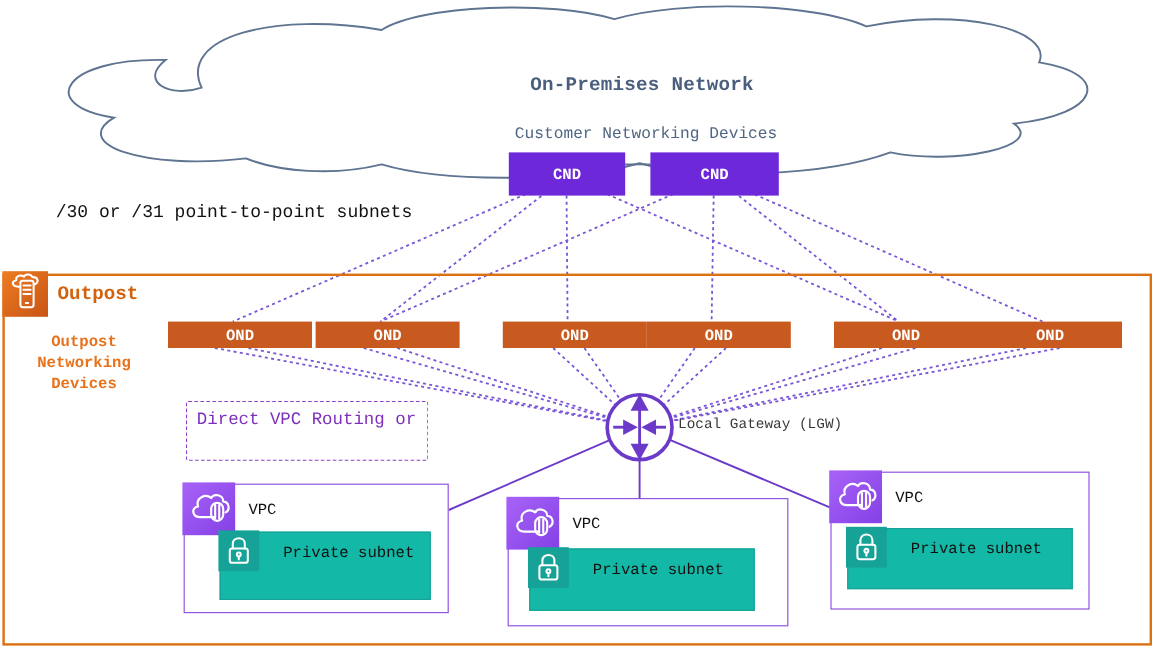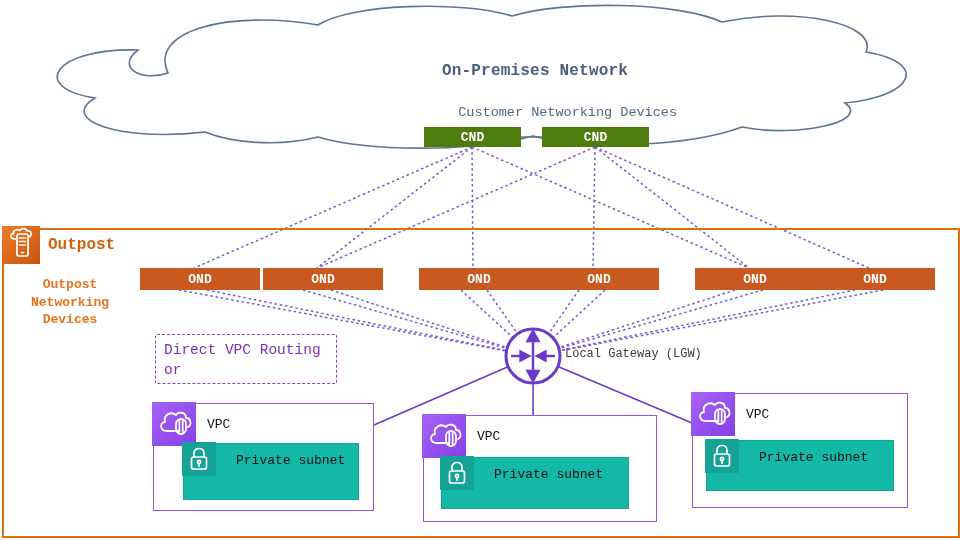--- a/index.html
+++ b/index.html
@@ -4,23 +4,23 @@
 <style>
   html,body{margin:0;padding:0;background:#fff;}
   .stage{position:relative;width:960px;height:540px;background:#fff;
          font-family:Liberation Mono, monospace;overflow:hidden;}
   .abs{position:absolute;}
   svg{display:block;}
   .layer{position:absolute;left:0;top:0;width:960px;height:540px;}
 
   .onprem-title{left:380px;top:62px;width:310px;text-align:center;
     font-size:16px;font-weight:bold;color:#4A5E7E;letter-spacing:.2px;}
-  .cnd-caption{left:412px;top:105px;width:265px;text-align:right;
+  .cnd-caption{left:429px;top:105px;width:265px;text-align:left;
     font-size:13.5px;color:#4F6583;}
-  .cnd-box{top:127px;height:20px;background:#4d7c0f;color:#fff;
+  .cnd-box{top:127px;height:36px;background:#6d28d9;color:#fff;
     font-size:13px;font-weight:bold;display:flex;align-items:center;justify-content:center;}
   .cnd1{left:424px;width:97px;} .cnd2{left:542px;width:107px;}
 
   .peer-title{left:60px;top:148px;width:270px;text-align:center;
     font-size:15px;font-weight:bold;color:#5A2CC4;}
   .peer-sub{left:45px;top:168px;width:300px;text-align:center;
     font-size:15px;color:#111;line-height:1.38;}
 
   .outpost-frame{left:2px;top:228px;width:954px;height:306px;
     border:2px solid #DC7112;background:transparent;}
@@ -30,21 +30,21 @@
   .ond-caption{left:20px;top:276px;width:100px;text-align:center;
     font-size:13px;font-weight:bold;color:#E8721B;line-height:1.35;}
 
   .ond-box{top:268px;height:22px;width:120px;background:#C85A1F;color:#fff;
     font-size:13px;font-weight:bold;display:flex;align-items:center;justify-content:center;}
   .ond1{left:140px;}.ond2{left:263px;}.ond3{left:419px;}
   .ond4{left:539px;}.ond5{left:695px;}.ond6{left:815px;}
 
   .lgw-label{left:565px;top:347px;font-size:12px;color:#3A3A3A;}
 
-  .route-note{left:155px;top:334px;width:182px;height:50px;
+  .route-note{left:155px;top:334px;width:202px;height:50px;
     border:1.6px dashed #8A3FC6;border-radius:2px;box-sizing:border-box;
     padding:5px 8px;font-size:14.5px;color:#7C2FBC;line-height:1.4;}
 
   .vpc-box{border:1.6px solid #9254E0;background:#fff;box-sizing:border-box;}
   .vpc1{left:153px;top:403px;width:221px;height:108px;}
   .vpc2{left:423px;top:415px;width:234px;height:107px;}
   .vpc3{left:692px;top:393px;width:216px;height:115px;}
   .vpc-icon{position:absolute;left:-1.6px;top:-1.6px;width:44px;height:44px;
     background:linear-gradient(135deg,#A763F7,#8540E6);}
   .vpc-label{position:absolute;left:53px;top:13px;font-size:13px;color:#111;}
@@ -123,20 +123,21 @@
       </g>
     </g>
   </svg>
 
   <div class="abs onprem-title">On-Premises Network</div>
   <div class="abs cnd-caption">Customer Networking Devices</div>
   <div class="abs cnd-box cnd1">CND</div>
   <div class="abs cnd-box cnd2">CND</div>
 
   <div class="abs peer-sub">
+    <div>/30 or /31 point-to-point subnets</div>
   </div>
 
   <div class="abs outpost-frame"></div>
   <div class="abs outpost-icon">
     <svg width="38" height="38" viewBox="0 0 38 38">
       <g fill="none" stroke="#ffffff" stroke-width="1.7" stroke-linejoin="round" stroke-linecap="round">
         <path d="M 14,13 C 8,13 7,8.5 11.5,7.5 C 11,4 15,2.5 18,4.5 C 19,2 24,2 25,5 C 29.5,4.5 31,9 27,11"></path>
         <rect x="15" y="8" width="11" height="22" rx="2"></rect>
         <line x1="17.5" y1="12" x2="23.5" y2="12"></line>
         <line x1="17.5" y1="15.5" x2="23.5" y2="15.5"></line>

